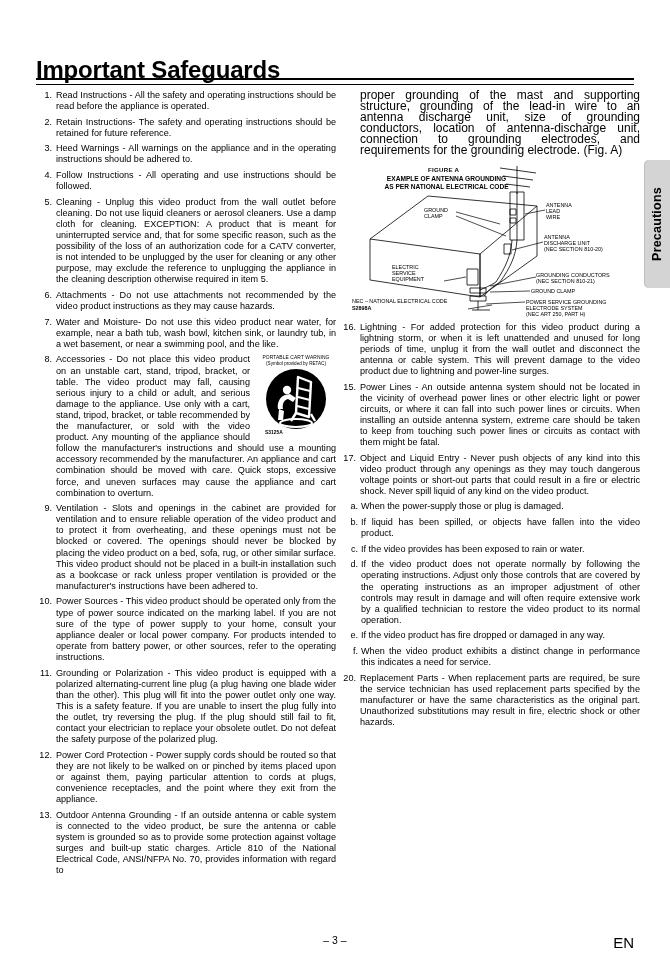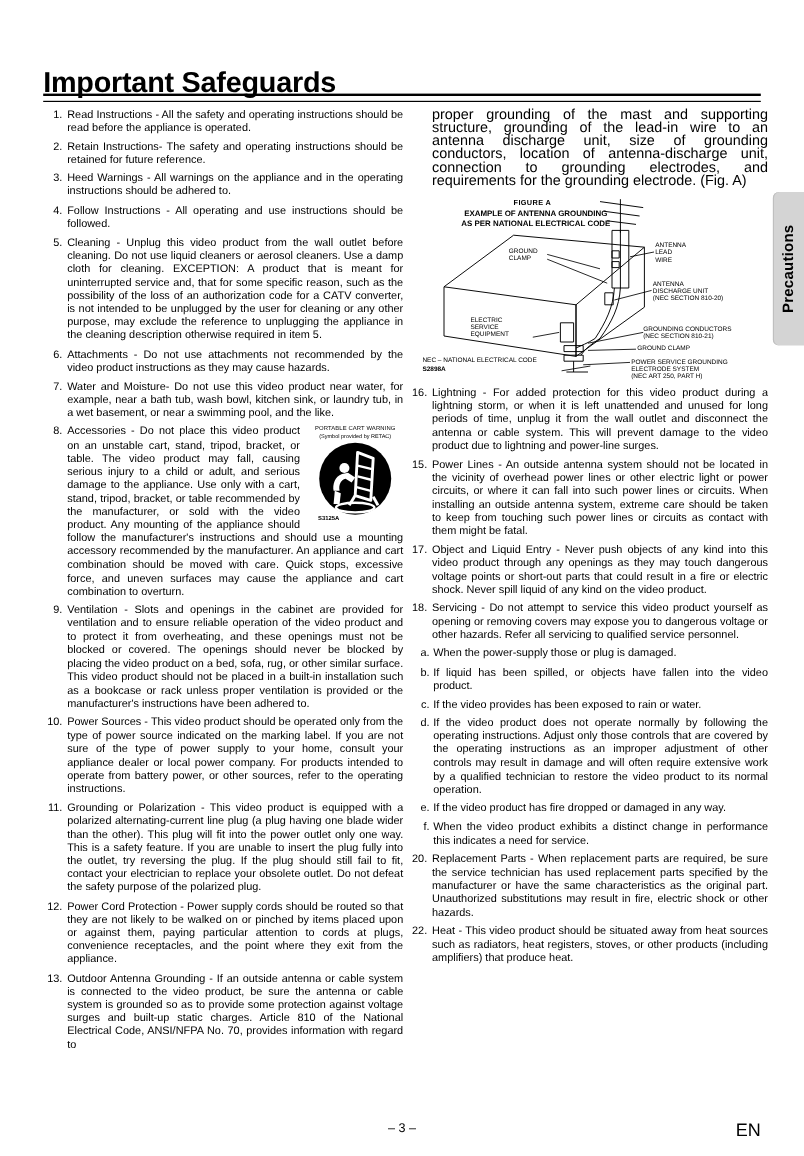--- a/index.html
+++ b/index.html
@@ -378,41 +378,33 @@
           <span class="body">Lightning - For added protection for this video product during a lightning storm, or when it is left unattended and unused for long periods of time, unplug it from the wall outlet and disconnect the antenna or cable system. This will prevent damage to the video product due to lightning and power-line surges.</span>
         </li>
         <li class="item">
           <span class="num">15.</span>
           <span class="body">Power Lines - An outside antenna system should not be located in the vicinity of overhead power lines or other electric light or power circuits, or where it can fall into such power lines or circuits. When installing an outside antenna system, extreme care should be taken to keep from touching such power lines or circuits as contact with them might be fatal.</span>
         </li>
         <li class="item">
           <span class="num">17.</span>
           <span class="body">Object and Liquid Entry - Never push objects of any kind into this video product through any openings as they may touch dangerous voltage points or short-out parts that could result in a fire or electric shock. Never spill liquid of any kind on the video product.</span>
         </li>
-        <li class="item">
-          <span class="num">18.</span>
-          <span class="body">Servicing - Do not attempt to service this video product yourself as opening or removing covers may expose you to dangerous voltage or other hazards. Refer all servicing to qualified service personnel.</span>
-        </li>
       </ol>
     <ol class="sublist" id="right-sublist">
         <li class="sub"><span class="num">a.</span><span class="body">When the power-supply those or plug is damaged.</span></li>
         <li class="sub"><span class="num">b.</span><span class="body">If liquid has been spilled, or objects have fallen into the video product.</span></li>
         <li class="sub"><span class="num">c.</span><span class="body">If the video provides has been exposed to rain or water.</span></li>
         <li class="sub"><span class="num">d.</span><span class="body">If the video product does not operate normally by following the operating instructions. Adjust only those controls that are covered by the operating instructions as an improper adjustment of other controls may result in damage and will often require extensive work by a qualified technician to restore the video product to its normal operation.</span></li>
         <li class="sub"><span class="num">e.</span><span class="body">If the video product has fire dropped or damaged in any way.</span></li>
         <li class="sub"><span class="num">f.</span><span class="body">When the video product exhibits a distinct change in performance this indicates a need for service.</span></li>
       </ol>
     <ol class="safeguards" id="right-list-tail">
         <li class="item">
           <span class="num">20.</span>
           <span class="body">Replacement Parts - When replacement parts are required, be sure the service technician has used replacement parts specified by the manufacturer or have the same characteristics as the original part. Unauthorized substitutions may result in fire, electric shock or other hazards.</span>
         </li>
-        <li class="item">
-          <span class="num">22.</span>
-          <span class="body">Heat - This video product should be situated away from heat sources such as radiators, heat registers, stoves, or other products (including amplifiers) that produce heat.</span>
-        </li>
       </ol>
   </div>
 
   <div class="footer-page">– 3 –</div>
   <div class="footer-lang">EN</div>
 
 </div>
 
 </body></html>

